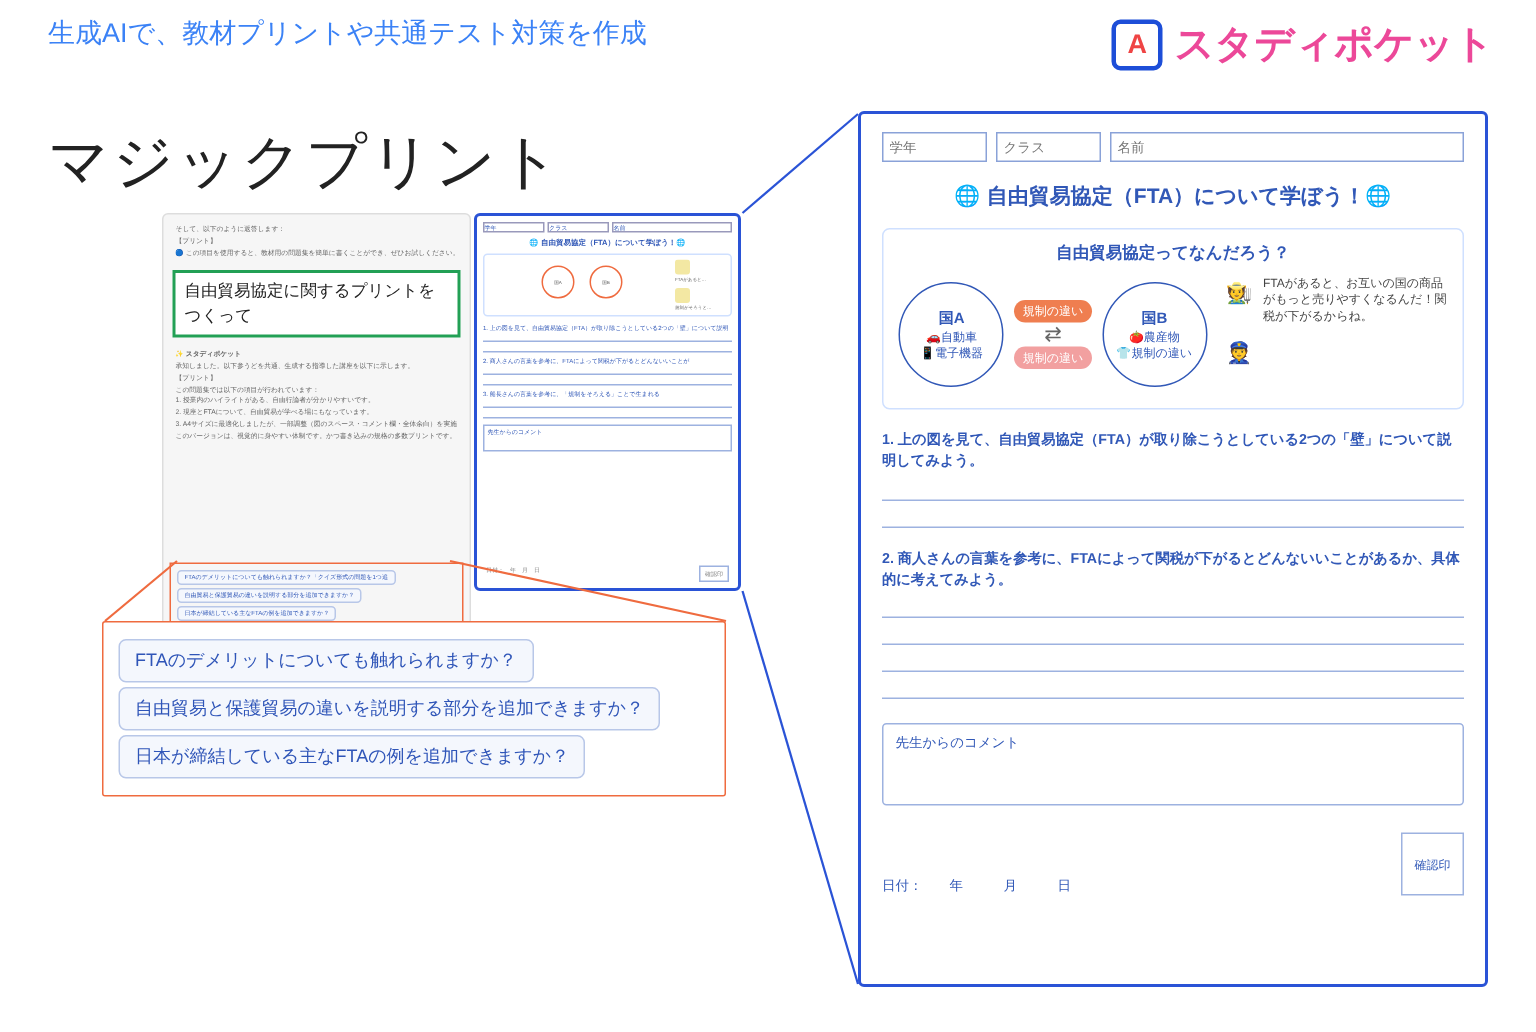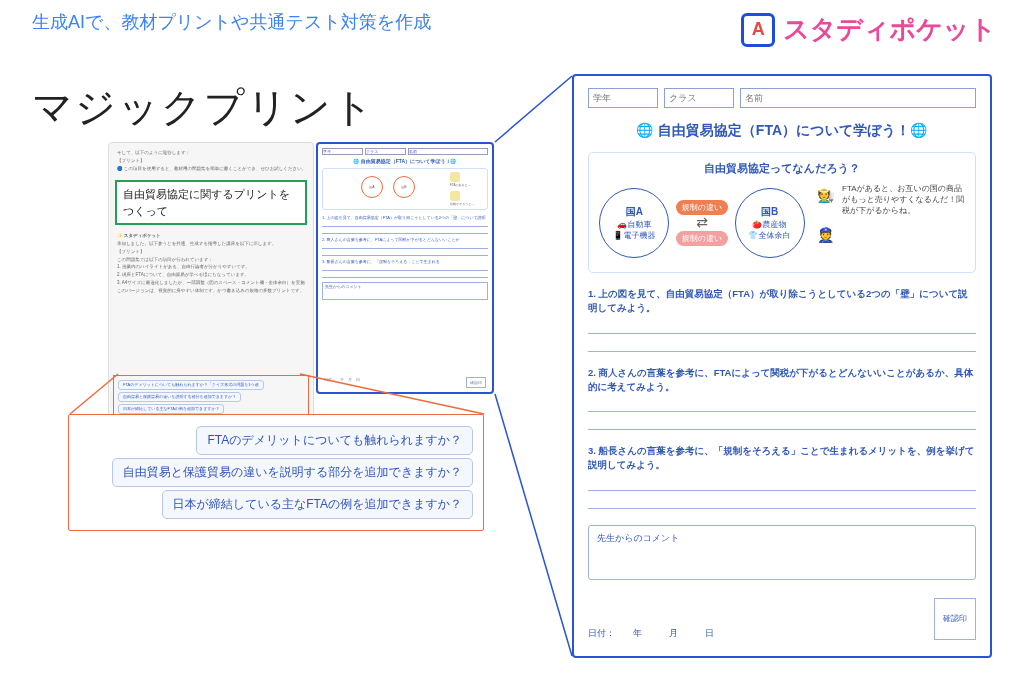--- a/index.html
+++ b/index.html
@@ -95,21 +95,21 @@
   .pl-ans { border-bottom:1px solid #9db2e0; height:12px; margin-top:6px;}
   .pl-comment { border:1px solid #9db2e0; border-radius:3px; margin-top:16px; padding:6px 8px 34px; font-size:9px;}
   .pl-footer { margin-top:18px; display:flex; justify-content:space-between; align-items:flex-end; font-size:9px;}
   .pl-stamp { width:42px; height:42px; border:1px solid #9db2e0; display:flex; align-items:center; justify-content:center; font-size:8px;}
 
   
   .suggestions {
     position:absolute; left:68px; top:414px; width:416px;
     border:1.5px solid #ef6b3f; background:#fff; padding:8px 10px; border-radius:2px;
   }
-  .sug-row { display:flex; gap:8px; flex-wrap:wrap; margin:3px 0;justify-content:flex-end;}
+  .sug-row { display:flex; gap:8px; flex-wrap:wrap; margin:3px 0;}
   .sug-btn {
     border:1.5px solid #b8c7e8; background:#f4f7fd; color:#2f55b8;
     font-size:12px; padding:5px 10px; border-radius:5px; text-align:left;
   }
 
   
   svg.connector { position:absolute; top:0; left:0; width:1024px; height:688px; pointer-events:none; }
 </style>
 </head>
 <body>
@@ -201,41 +201,40 @@
           <span>📱電子機器</span>
         </div>
         <div class="pl-mid">
           <span class="pl-tag o">規制の違い</span>
           <span class="pl-arrows">⇄</span>
           <span class="pl-tag r">規制の違い</span>
         </div>
         <div class="pl-circle">
           <b>国B</b>
           <span>🍅農産物</span>
-          <span>👕全体余白</span>
+          <span>👕規制の違い</span>
         </div>
       </div>
       <div class="pl-items">
         <div class="pl-item">
           <span class="pl-emo y">🧑‍🌾</span>
           <span>FTAがあると、お互いの国の商品がもっと売りやすくなるんだ！関税が下がるからね。</span>
         </div>
         <div class="pl-item">
           <span class="pl-emo b">👮</span>
         </div>
       </div>
     </div>
   </div>
   <div class="pl-q">1. 上の図を見て、自由貿易協定（FTA）が取り除こうとしている2つの「壁」について説明してみよう。</div>
   <div class="pl-ans"></div>
   <div class="pl-ans"></div>
   <div class="pl-q">2. 商人さんの言葉を参考に、FTAによって関税が下がるとどんないいことがあるか、具体的に考えてみよう。</div>
   <div class="pl-ans"></div>
   <div class="pl-ans"></div>
-  <div class="pl-q">3. 船長さんの言葉を参考に、「規制をそろえる」ことで生まれるメリットを、例を挙げて説明してみよう。</div>
   <div class="pl-ans"></div>
   <div class="pl-ans"></div>
   <div class="pl-comment">
     <span>先生からのコメント</span>
   </div>
   <div class="pl-footer">
     <span>日付：　　年　　　月　　　日</span>
     <div class="pl-stamp">確認印</div>
   </div>
 </div>

